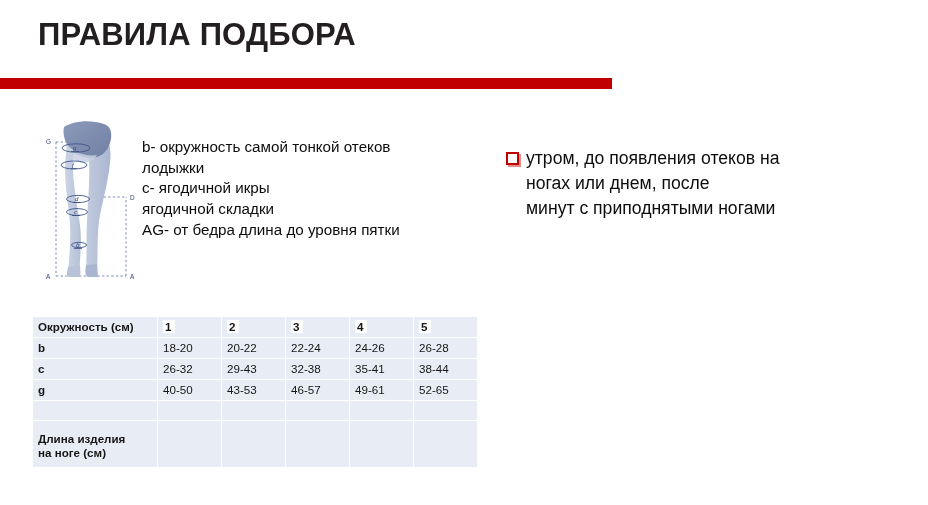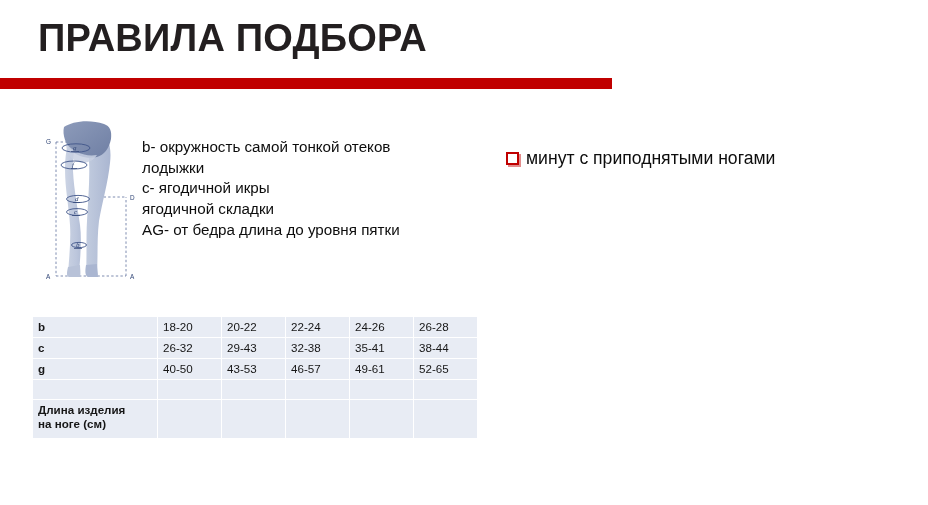--- a/index.html
+++ b/index.html
@@ -15,21 +15,21 @@
     color: #1a1a1a;
     overflow: hidden;
     position: relative;
   }
 
   
   .slide-title {
     position: absolute;
     left: 38px;
     top: 17px;
-    font-size: 38px;
+    font-size: 31px;
     font-weight: bold;
     letter-spacing: 0.2px;
     color: #231f20;
     line-height: 1.15;
     white-space: nowrap;
   }
 
   
   .title-rule {
     position: absolute;
@@ -144,21 +144,21 @@
     padding: 0 4px 0 2px;
   }
   tr.spacer-row td {
     height: 15px;
   }
   tr.tall-row td {
     height: 33px;
   }
   tr.tall-row td.col-label {
     vertical-align: top;
-    padding-top: 3px;
+    padding-top: 11px;
   }
 </style>
 </head>
 <body>
 
 <div class="slide-title">ПРАВИЛА ПОДБОРА</div>
 
 <div class="title-rule"></div>
 
 <div class="leg-figure">
@@ -234,28 +234,38 @@
   <span class="ln">лодыжки</span>
   <span class="ln">c- ягодичной икры</span>
   <span class="ln">ягодичной складки</span>
   <span class="ln">AG- от бедра длина до уровня пятки</span>
 </div>
 
 <div class="note-block">
   <div class="note-row">
     <span class="note-bullet"></span>
     <span class="note-text">
+      <span class="ln">утром, до появления отеков на</span>
+      <span class="ln">ногах или днем, после</span>
       <span class="ln">минут с приподнятыми ногами</span>
     </span>
   </div>
 </div>
 
 <div class="size-table-wrap">
   <table class="size-table">
     <tbody>
+      <tr>
+        <td class="col-label label-bold">Окружность (см)</td>
+        <td class="col-num hdr-num"><span class="hl">1</span></td>
+        <td class="col-num hdr-num"><span class="hl">2</span></td>
+        <td class="col-num hdr-num"><span class="hl">3</span></td>
+        <td class="col-num hdr-num"><span class="hl">4</span></td>
+        <td class="col-num hdr-num"><span class="hl">5</span></td>
+      </tr>
 
       <tr>
         <td class="col-label label-bold">b</td>
         <td class="col-num">18-20</td>
         <td class="col-num">20-22</td>
         <td class="col-num">22-24</td>
         <td class="col-num">24-26</td>
         <td class="col-num">26-28</td>
       </tr>
 

